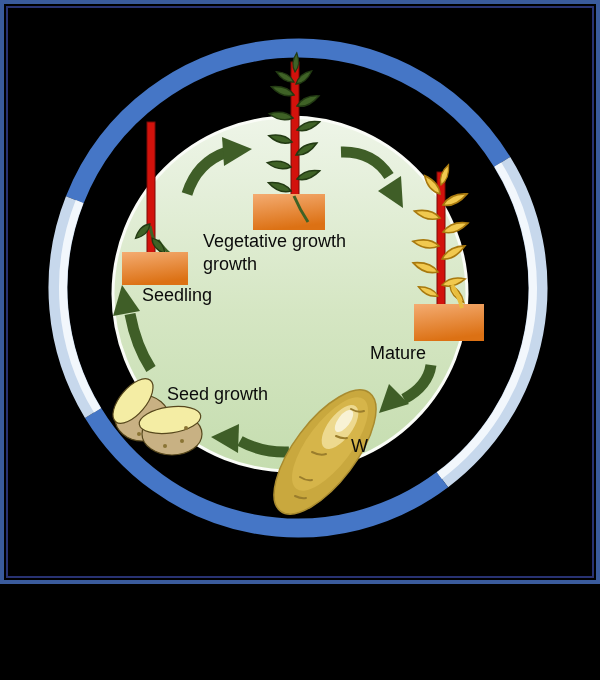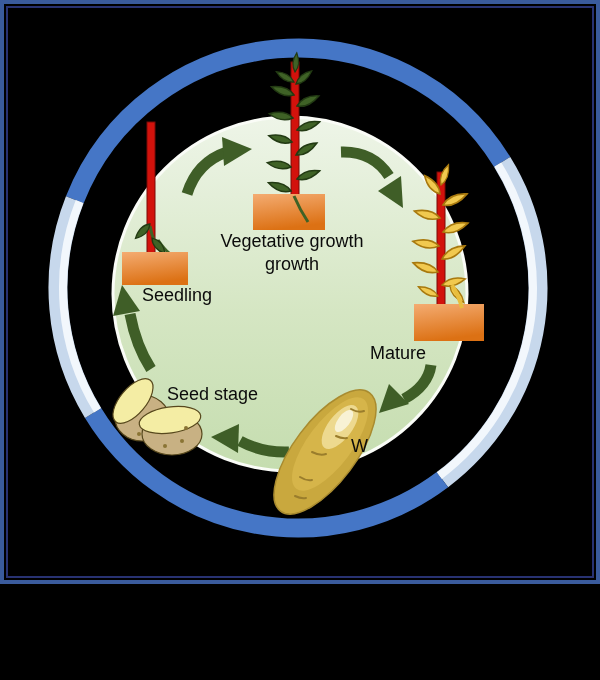--- a/index.html
+++ b/index.html
@@ -3,21 +3,21 @@
 <meta charset="utf-8">
 <style>
   html,body{margin:0;padding:0;background:#000;}
   .canvas{position:relative;width:600px;height:680px;background:#000;overflow:hidden;
           font-family:"Liberation Sans",sans-serif;}
   .frame{position:absolute;left:0;top:0;width:600px;height:584px;
          border:4px solid #3a5b9c;box-sizing:border-box;}
   .frame-inner{position:absolute;inset:2px;border:2px solid #283272;}
   .diagram-svg{position:absolute;left:0;top:0;}
   .stage-label{position:absolute;color:#0b0b0b;font-size:18px;line-height:23px;white-space:nowrap;}
-  .stage-label.center{text-align:center;white-space:normal;}
+  .stage-label.center{white-space:normal;}
   .stage-label span{display:block;}
 </style>
 </head>
 <body>
 
 <div class="canvas">
 
   <svg class="diagram-svg" width="600" height="584" viewBox="0 0 600 584">
     <defs>
       <linearGradient id="circleGrad" x1="0" y1="0" x2="0" y2="1">
@@ -154,15 +154,15 @@
 
   <div class="stage-label center" style="left:203px;top:230px;width:178px">
     <span>Vegetative growth</span>
     <span>growth</span>
   </div>
 
   <div class="stage-label" style="left:370px;top:342px">Mature</div>
 
   <div class="stage-label" style="left:351px;top:435px">W</div>
 
-  <div class="stage-label" style="left:167px;top:383px">Seed stage</div>
+  <div class="stage-label" style="left:167px;top:383px">Seed growth</div>
 
 </div>
 
 </body></html>

